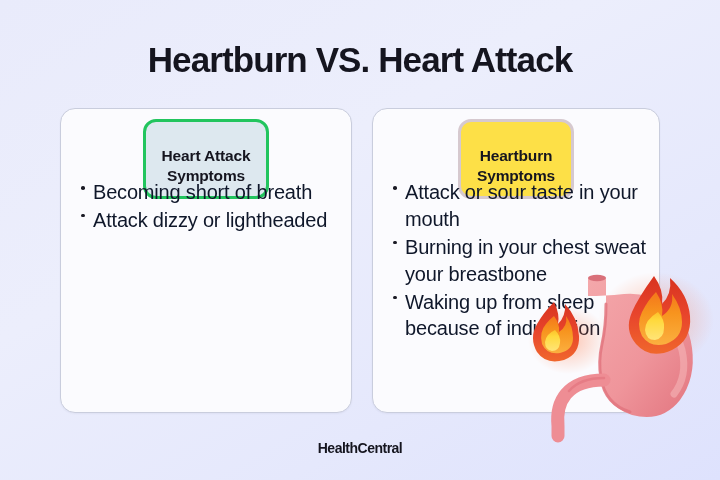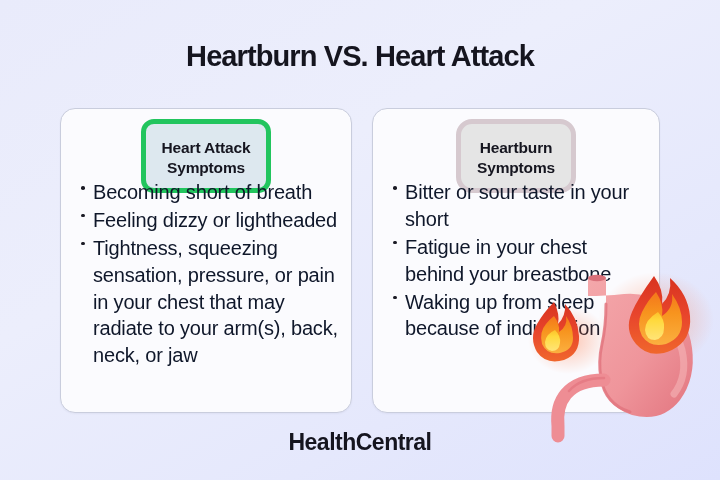--- a/index.html
+++ b/index.html
@@ -9,21 +9,21 @@
     background: linear-gradient(150deg, #e9ebfb 0%, #eceefc 38%, #e5e8fc 72%, #dee2fd 100%);
     position: relative;
     overflow: hidden;
   }
 
   
   .title {
     position:absolute;
     top:40px; left:0; width:720px;
     text-align:center;
-    font-size:29px;
+    font-size:35px;
     font-weight:700;
     letter-spacing:-0.9px;
     color:#15151f;
     white-space:nowrap;
   }
 
   
   .card {
     position:absolute;
     top:108px;
@@ -37,31 +37,31 @@
   .card-right { left:372px; width:288px; }
 
   
   .badge-wrap {
     position:absolute;
     top:10px; left:0; width:100%;
     display:flex; justify-content:center;
   }
   .badge {
     border-radius:13px;
-    border:5px solid #22c55e;
-    padding:14px 16px 9px;
+    border:3px solid #22c55e;
+    padding:24px 16px 9px;
     text-align:center;
     font-size:15.5px;
     font-weight:700;
     line-height:1.32;
     color:#15151f;
     letter-spacing:-0.15px;
   }
   .badge-blue { background:#dde8ef; }
-  .badge-pink { background:#e5e5e5; border-color:#d6c9cf;border-radius:16px; }
+  .badge-pink { background:#fde047; border-color:#d6c9cf; }
 
   
   ul.symptoms {
     position:absolute;
     top:70px;
     left:18px;
     right:12px;
     list-style:none;
   }
   ul.symptoms li {
@@ -91,55 +91,54 @@
     width:192px;
     height:175px;
     pointer-events:none;
   }
 
   
   .footer {
     position:absolute;
     bottom:24px; left:0; width:720px;
     text-align:center;
-    font-size:23px;
+    font-size:14px;
     font-weight:700;
     letter-spacing:-0.5px;
     color:#15151f;
   }
 </style>
 </head>
 <body>
 
 <div class="title">Heartburn VS. Heart Attack</div>
 
 <div class="card card-left">
   <div class="badge-wrap">
     <div class="badge badge-blue">
       <div>Heart Attack</div>
       <div>Symptoms</div>
     </div>
   </div>
   <ul class="symptoms">
     <li>Becoming short of breath</li>
-    <li>Feeling dizzy or lightheaded</li>
-    <li>Tightness, squeezing sensation, pressure, or pain in your chest that may radiate to your arm(s), back, neck, or jaw</li>
+    <li>Attack dizzy or lightheaded</li>
   </ul>
 </div>
 
 <div class="card card-right">
   <div class="badge-wrap">
     <div class="badge badge-pink">
       <div>Heartburn</div>
       <div>Symptoms</div>
     </div>
   </div>
   <ul class="symptoms">
-    <li>Bitter or sour taste in your short</li>
-    <li>Fatigue in your chest behind your breastbone</li>
+    <li>Attack or sour taste in your mouth</li>
+    <li>Burning in your chest sweat your breastbone</li>
     <li>Waking up from sleep because of indigestion</li>
   </ul>
 </div>
 
 <div class="illustration">
   <svg viewBox="0 0 192 175" width="192" height="175" xmlns="http://www.w3.org/2000/svg">
     <defs>
       <radialGradient id="glowA" cx="50%" cy="50%" r="50%">
         <stop offset="0%" stop-color="#ff6a33" stop-opacity="0.38"></stop>
         <stop offset="100%" stop-color="#ff6a33" stop-opacity="0"></stop>

